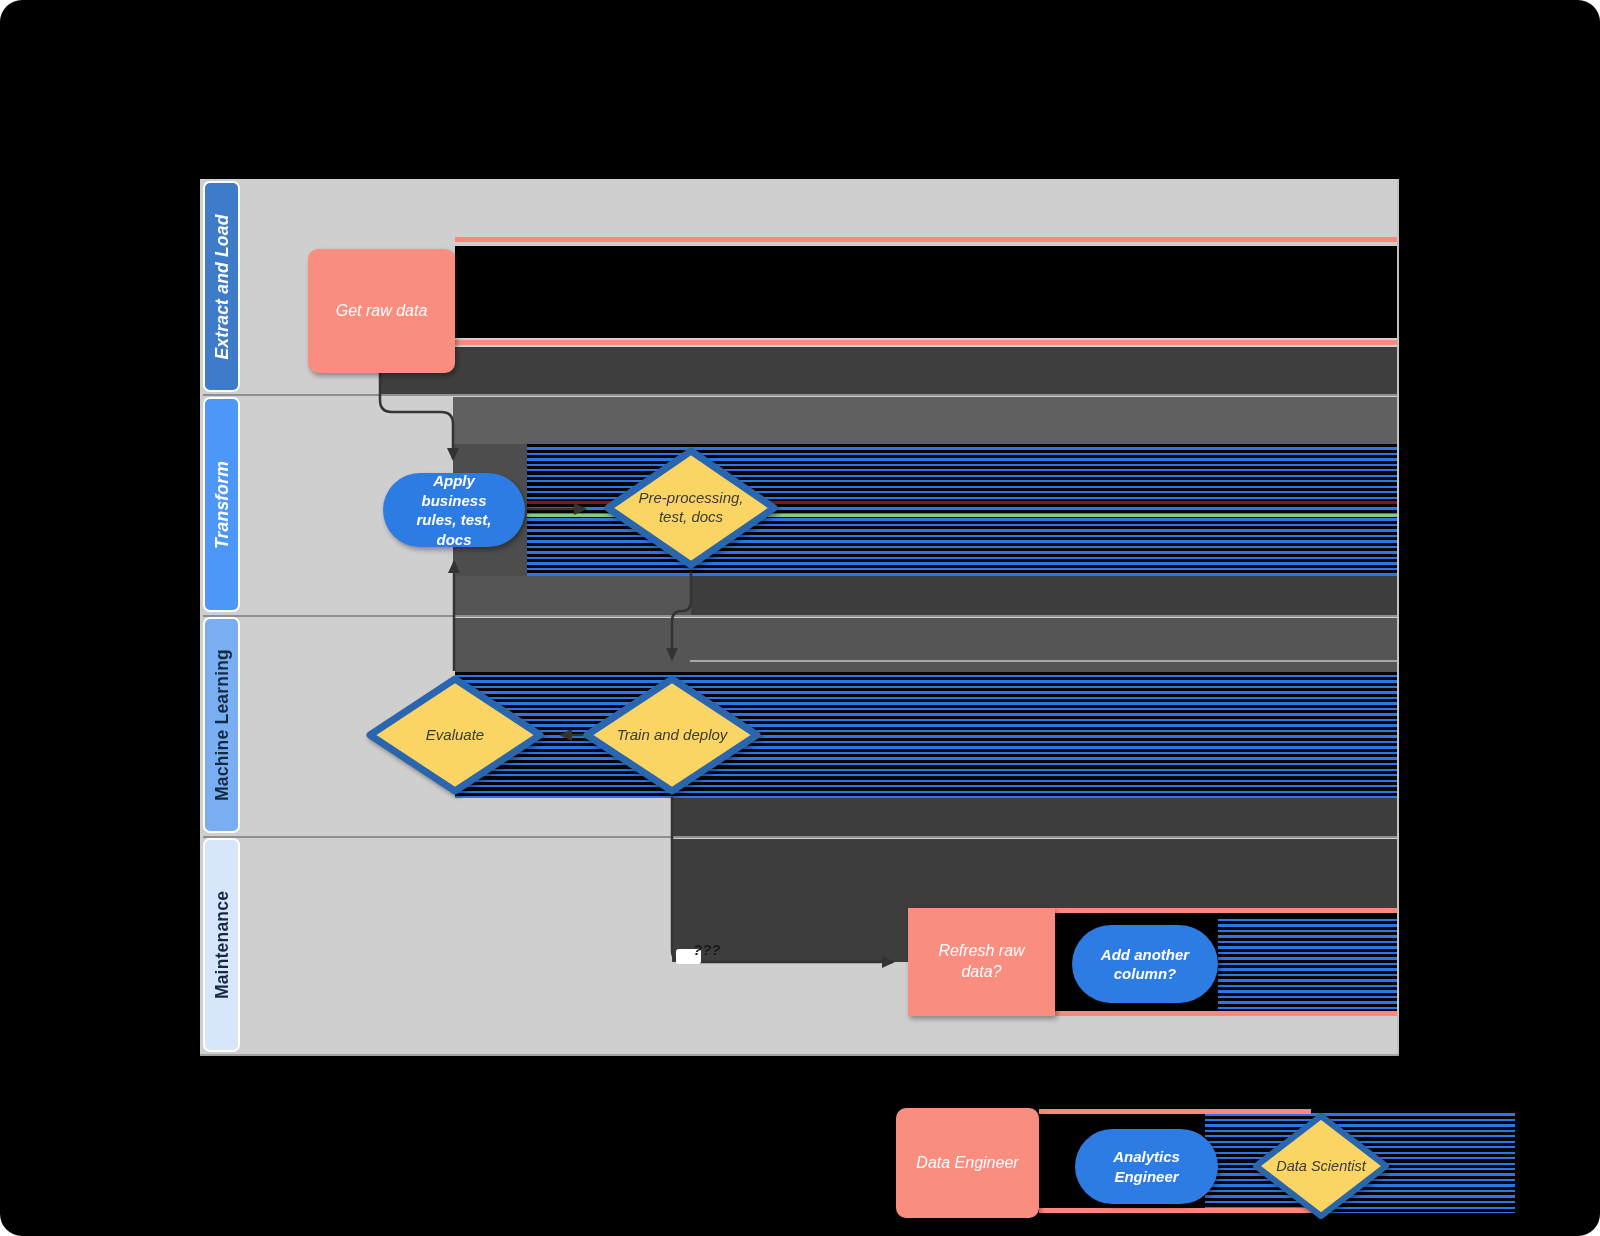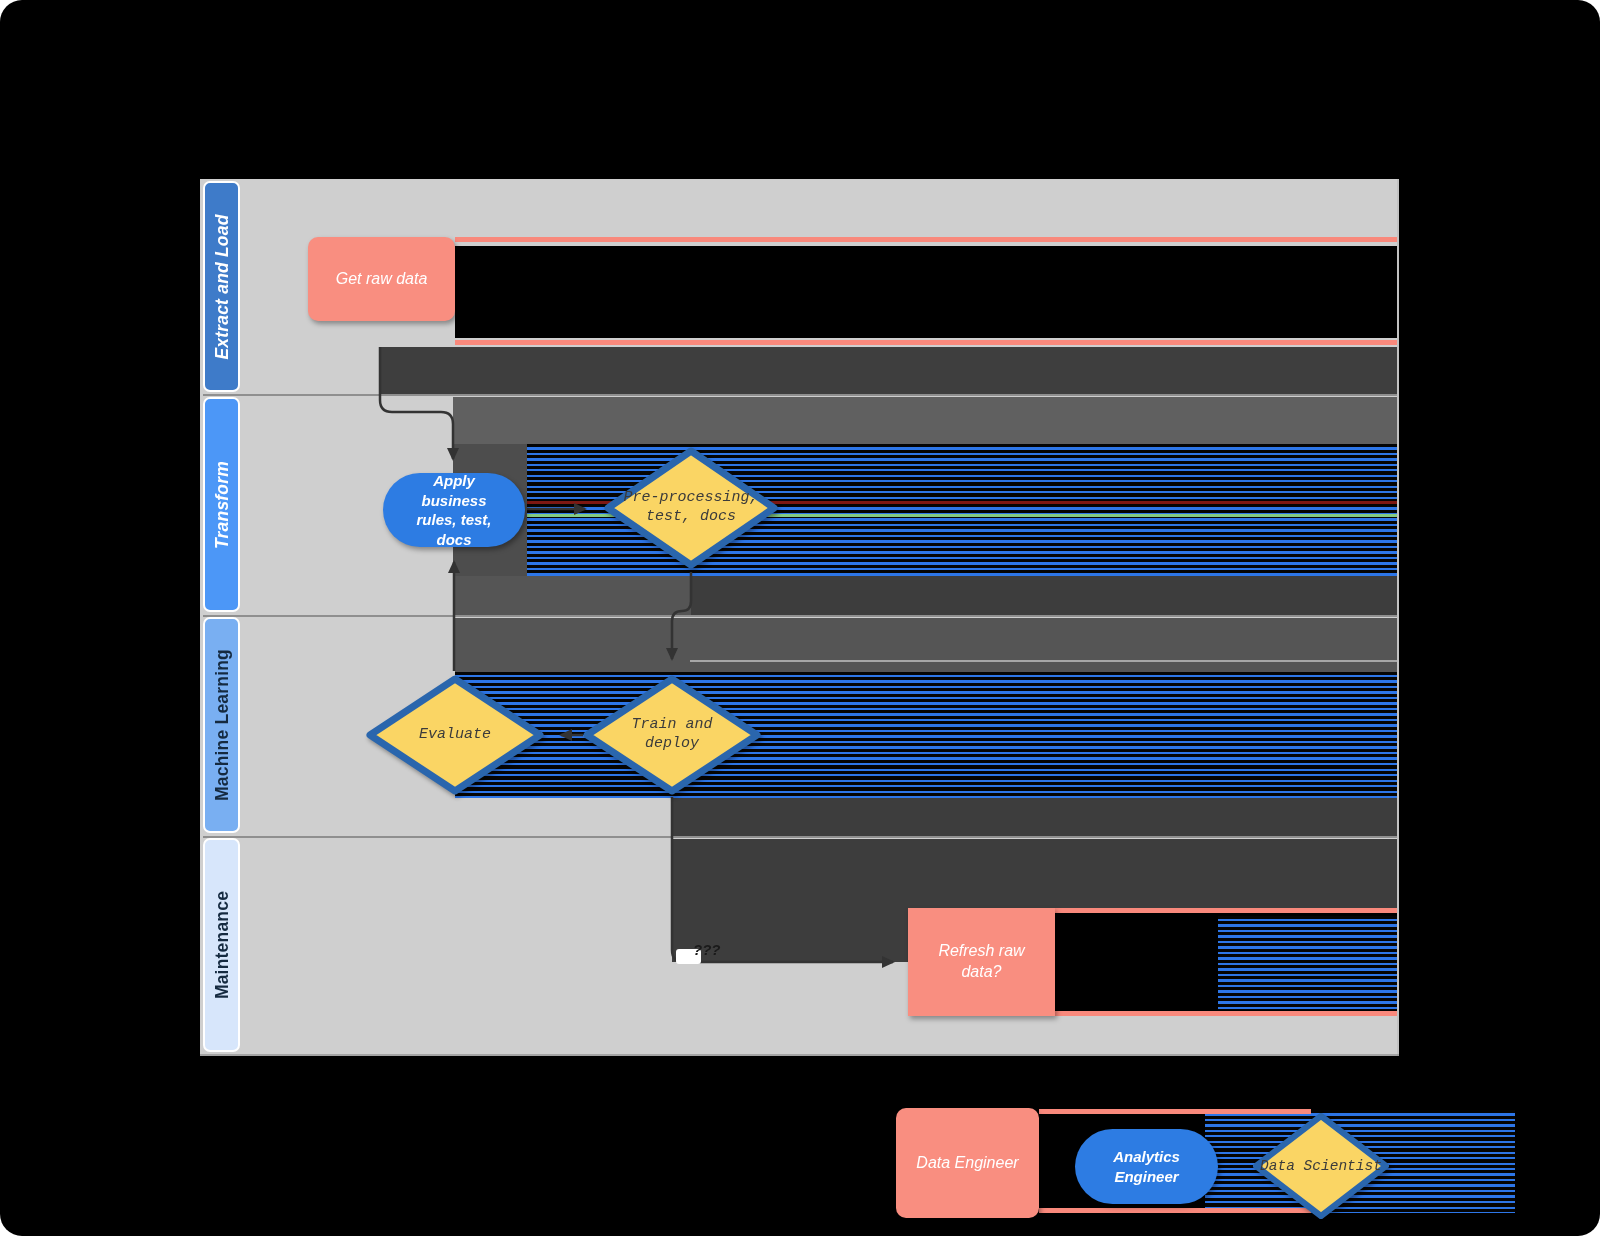--- a/index.html
+++ b/index.html
@@ -17,21 +17,21 @@
   .lane-dark{color:#152a40;}
   .band{z-index:1;}
   .stripes{background:repeating-linear-gradient(180deg,#050505 0px,#050505 3px,#2d76e8 3px,#2d76e8 5.5px);}
   .salmon{background:#f9897c;}
   .node{display:flex;align-items:center;justify-content:center;text-align:center;z-index:20;
         font-style:italic;line-height:1.3;}
   .pink{background:#f98e80;color:#ffffff;border-radius:10px;font-size:16px;
         box-shadow:2px 3px 5px rgba(0,0,0,.35);}
   .stadium{background:#2d7ce3;color:#ffffff;font-weight:bold;font-size:15px;
            box-shadow:2px 3px 5px rgba(0,0,0,.35);}
-  .diamond{z-index:20;font-family:Liberation Mono, monospace;}
+  .diamond{z-index:20;}
   .diamond svg{position:absolute;left:0;top:0;width:100%;height:100%;
                filter:drop-shadow(2px 3px 2px rgba(0,0,0,.35));}
   .diamond .dtext{position:absolute;left:50%;top:50%;transform:translate(-50%,-50%);width:78%;
                   text-align:center;font-style:italic;font-size:15px;color:#3b3b3b;line-height:1.25;}
   .connectors{left:0;top:0;width:1600px;height:1236px;z-index:12;pointer-events:none;}
   .qlabel-bg{left:676px;top:949px;width:25px;height:15px;background:#fff;border-radius:3px;z-index:13;}
   .qlabel{left:693px;top:941px;font-size:15px;font-weight:bold;font-style:italic;color:#1a1a1a;z-index:14;}
 </style>
 </head>
 <body>
@@ -95,21 +95,21 @@
       <path d="M527,509 H585" marker-end="url(#ah)"></path>
       <path d="M691,572 V601 Q691,611 682,611 Q672,611 672,621 V659" marker-end="url(#ah)"></path>
       <path d="M583,735 H561" marker-end="url(#ah)"></path>
       <path d="M454,671 V562" marker-end="url(#ah)"></path>
       <path d="M672,797 V950 Q672,962 684,962 H893" marker-end="url(#ah)"></path>
     </g>
   </svg>
   <div class="abs qlabel-bg"></div>
   <div class="abs qlabel">???</div>
 
-  <div class="abs node pink" style="left:308px;top:237px;width:147px;height:84px;">
+  <div class="abs node pink" style="left:308px;top:249px;width:147px;height:124px;">
     <span style="padding:0 14px;">Get raw data</span>
   </div>
 
   <div class="abs node stadium" style="left:383px;top:473px;width:142px;height:74px;border-radius:37px;">
     <span style="padding:0 23px;font-style:italic;">Apply business rules, test, docs</span>
   </div>
 
   <div class="abs diamond" style="left:603px;top:446px;width:176px;height:124px;">
     <svg viewBox="0 0 176 124">
       <polygon points="88,5 171,62 88,119 5,62" fill="#fad564" stroke="#2a66ad" stroke-width="7" stroke-linejoin="round"></polygon>
@@ -128,20 +128,23 @@
     <svg viewBox="0 0 180 122">
       <polygon points="90,5 175,61 90,117 5,61" fill="#fad564" stroke="#2a66ad" stroke-width="7" stroke-linejoin="round"></polygon>
     </svg>
     <div class="dtext">Train and deploy</div>
   </div>
 
   <div class="abs node pink" style="left:908px;top:908px;width:147px;height:108px;border-radius:0;">
     <span style="padding:0 16px;">Refresh raw data?</span>
   </div>
 
+  <div class="abs node stadium" style="left:1072px;top:925px;width:146px;height:78px;border-radius:39px;">
+    <span style="padding:0 18px;">Add another column?</span>
+  </div>
 
 
   <div class="abs node pink" style="left:896px;top:1108px;width:143px;height:110px;">
     <span style="padding:0 8px;">Data Engineer</span>
   </div>
 
   <div class="abs diamond" style="left:1251px;top:1111px;width:140px;height:110px;">
     <svg viewBox="0 0 140 110">
       <polygon points="70,5 135,55 70,105 5,55" fill="#fad564" stroke="#2a66ad" stroke-width="6" stroke-linejoin="round"></polygon>
     </svg>

